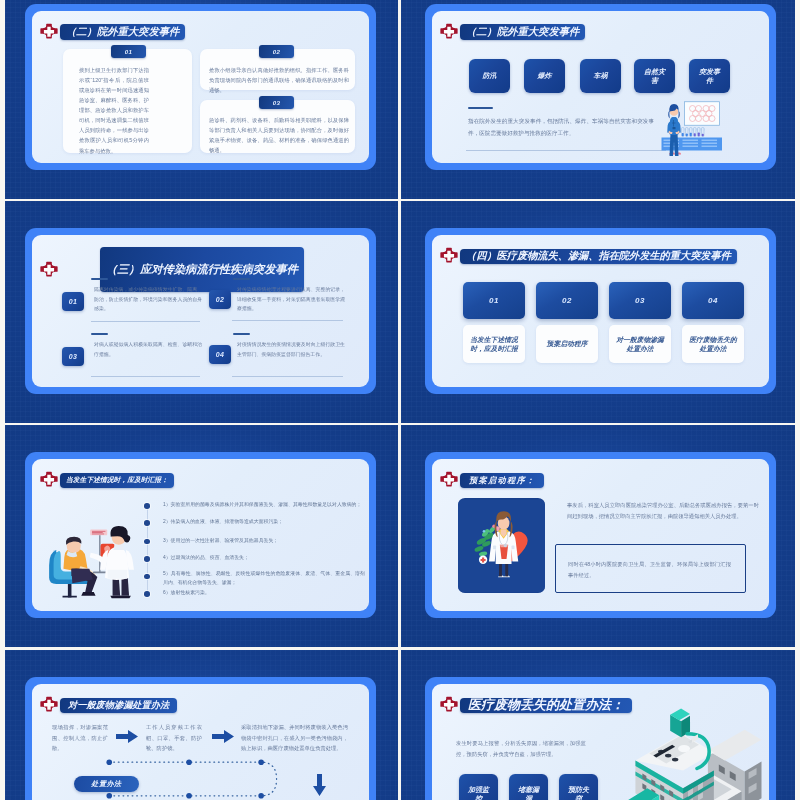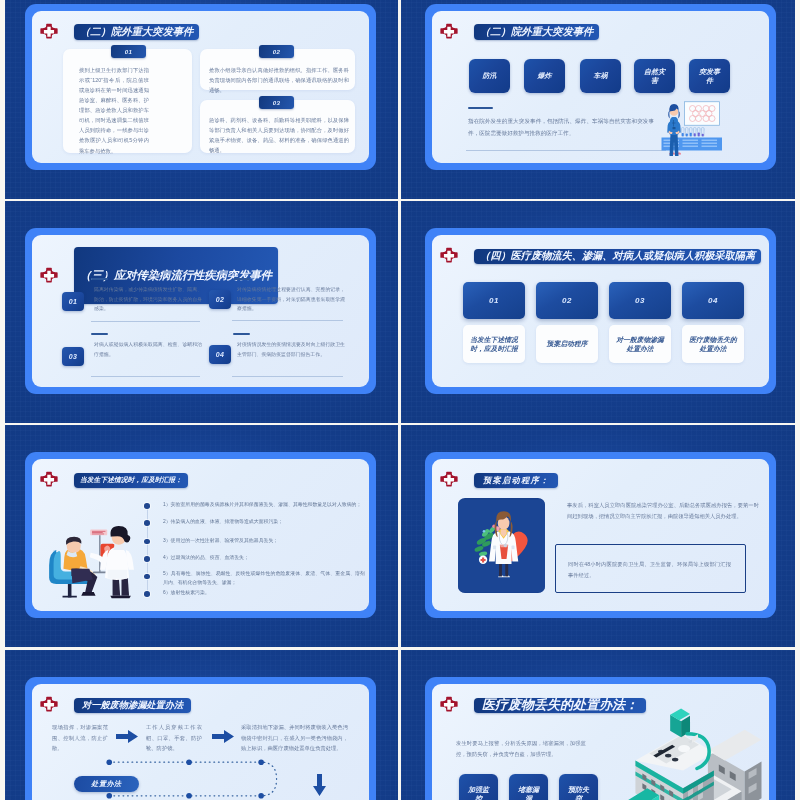--- a/index.html
+++ b/index.html
@@ -16,21 +16,21 @@
      background-size:5px 5px;}
   .vign{position:absolute;inset:0;
      background:radial-gradient(ellipse 75% 85% at 50% 45%, rgba(42,97,198,.55) 0%, rgba(25,70,160,.26) 52%, rgba(13,44,112,0) 86%);}
   .frame{position:absolute;left:20px;top:27px;width:351px;height:166px;
          background:#3f82f7;border-radius:11px;}
   .inner{position:absolute;left:7px;top:7px;right:7px;bottom:7px;
          border-radius:9px;overflow:hidden;
          background:linear-gradient(135deg,#eef5fe 0%,#e3eefb 45%,#dfeafa 100%);}
 
   
-  .shead{position:absolute;display:flex;align-items:center;gap:16px;}
+  .shead{position:absolute;display:flex;align-items:center;gap:2px;}
   .xico{width:15px;height:15px;flex:none;display:block;}
   .pill{background:linear-gradient(100deg,#11387f 0%,#1c49a0 50%,#2358b4 100%);
         border-radius:4px;color:#eef4ff;font-style:italic;font-weight:bold;
         display:flex;align-items:center;justify-content:center;white-space:nowrap;
         letter-spacing:0;box-shadow:0 1px 2px rgba(16,45,110,.28);}
 
   
   .wcard{position:absolute;background:#fcfdfe;border-radius:7px;
          box-shadow:0 1px 3px rgba(40,80,160,.08);}
   
@@ -223,21 +223,21 @@
 
 <div class="slide s3" style="left:5px;top:201px;">
  <div class="gridbg"></div>
  <div class="vign"></div>
  <div class="frame">
   <div class="inner">
    <div class="shead" style="left:8px;top:12px;">
      <svg class="xico" style="width:18px;height:18px;">
               <use href="#crossico"></use>
             </svg>
-     <div class="pill" style="height:21px;padding:18px 6px;font-size:11.3px;">（三）应对传染病流行性疾病突发事件</div>
+     <div class="pill" style="height:21px;padding:12px 6px;font-size:11.3px;margin-left:40px;">（三）应对传染病流行性疾病突发事件</div>
    </div>
 
    <div class="accentbar" style="left:59px;top:43px;width:17px;"></div>
    <div class="numsq" style="left:30px;top:57px;">01</div>
    <div class="btxt" style="left:62px;top:50px;width:108px;line-height:1.95;">隔离对传染病，减少传染病疫情发生扩散、隔离、防治，防止疫情扩散，环境污染和医务人员的自身感染。</div>
    <div class="hrline" style="left:59px;top:86px;width:109px;"></div>
 
    <div class="accentbar" style="left:201px;top:43px;width:17px;"></div>
    <div class="numsq" style="left:177px;top:55px;">02</div>
    <div class="btxt" style="left:205px;top:50px;width:108px;line-height:1.95;">对传染病疫情处理过程要进行认真、完整的记录，详细收集第一手资料，对采切隔离患者采取医学观察措施。</div>
@@ -258,21 +258,21 @@
 
 <div class="slide s4 c2" style="left:401px;top:201px;width:394px;">
  <div class="gridbg"></div>
  <div class="vign"></div>
  <div class="frame">
   <div class="inner">
    <div class="shead" style="left:8px;top:12px;">
      <svg class="xico" style="width:18px;height:18px;">
               <use href="#crossico"></use>
             </svg>
-     <div class="pill" style="height:15px;padding:0 6px;font-size:10.2px;">（四）医疗废物流失、渗漏、对病人或疑似病人积极采取隔离</div>
+     <div class="pill" style="height:15px;padding:0 6px;font-size:10.2px;">（四）医疗废物流失、渗漏、指在院外发生的重大突发事件</div>
    </div>
    <div class="numbar" style="left:31px;top:47px;width:62px;height:37px;font-size:8px;">01</div>
    <div class="numbar" style="left:104px;top:47px;width:62px;height:37px;font-size:8px;">02</div>
    <div class="numbar" style="left:177px;top:47px;width:62px;height:37px;font-size:8px;">03</div>
    <div class="numbar" style="left:250px;top:47px;width:62px;height:37px;font-size:8px;">04</div>
    <div class="wtile" style="left:31px;top:90px;width:62px;height:38px;font-size:6.8px;">当发生下述情况时，应及时汇报</div>
    <div class="wtile" style="left:104px;top:90px;width:62px;height:38px;font-size:6.8px;">预案启动程序</div>
    <div class="wtile" style="left:177px;top:90px;width:62px;height:38px;font-size:6.8px;">对一般废物渗漏处置办法</div>
    <div class="wtile" style="left:250px;top:90px;width:62px;height:38px;font-size:6.8px;">医疗废物丢失的处置办法</div>
   </div>

